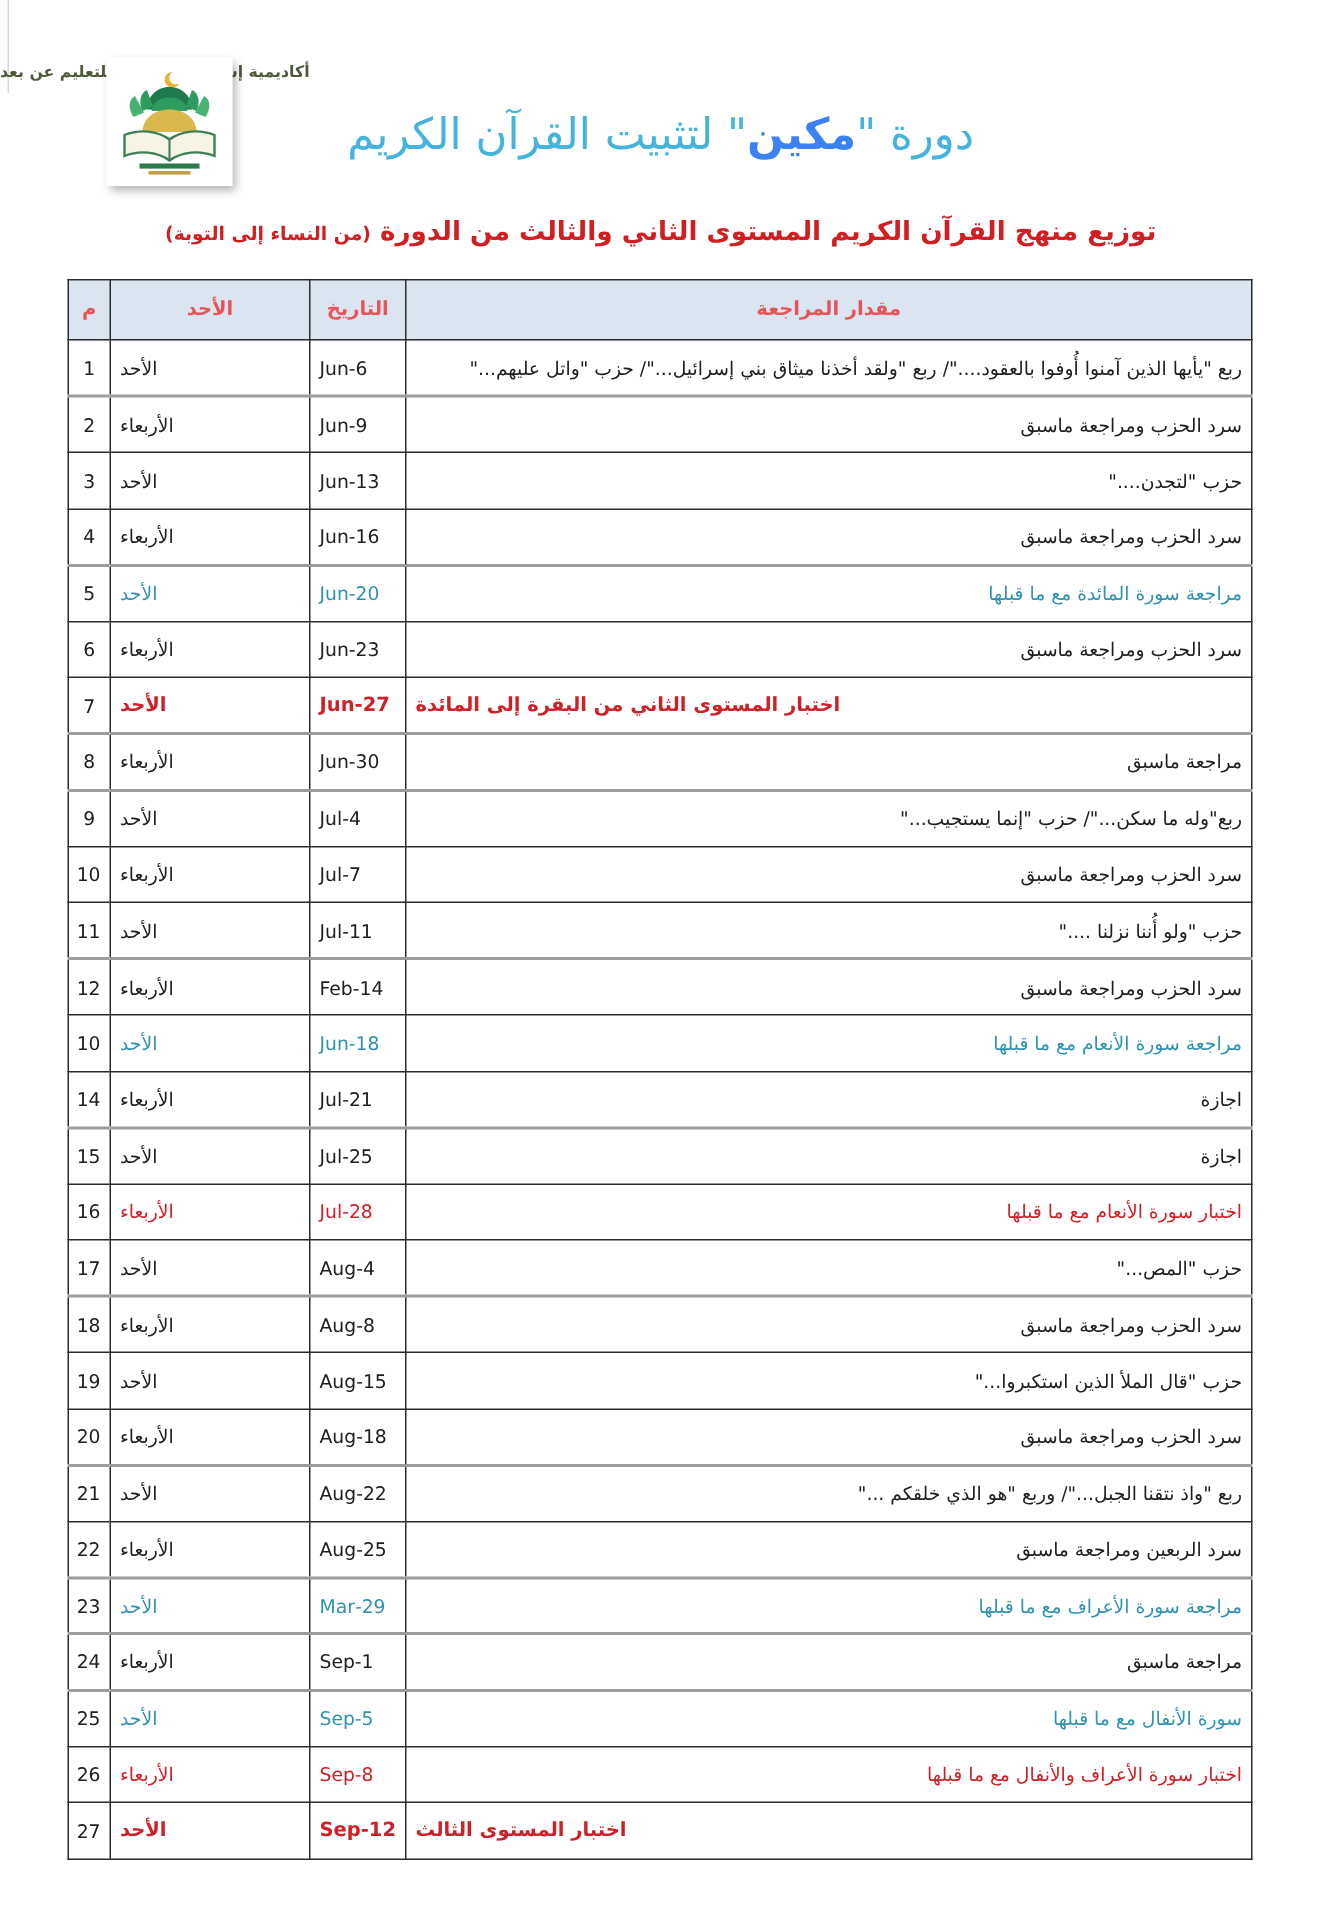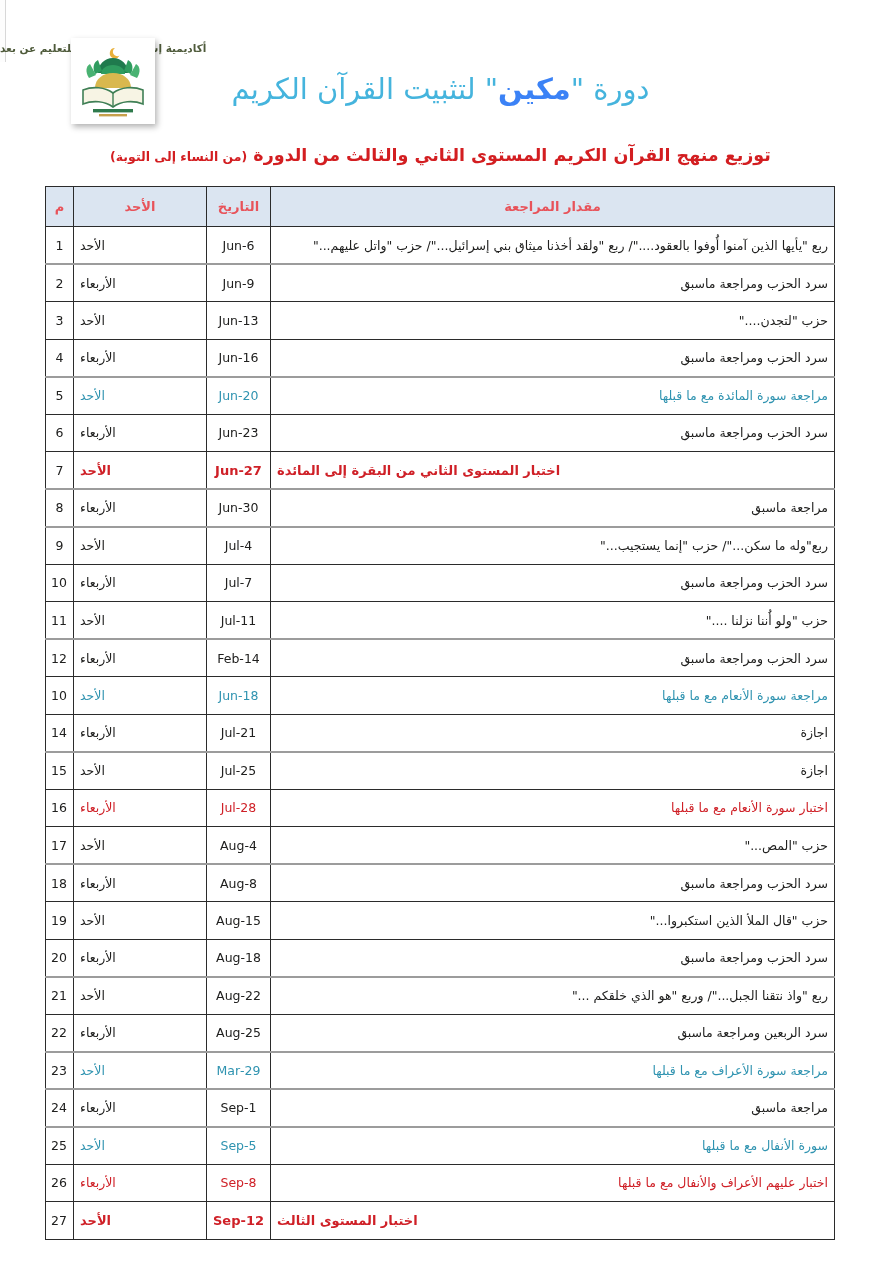--- a/index.html
+++ b/index.html
@@ -112,21 +112,21 @@
     font-weight: 700;
     font-size: 13px;
     height: 40px;
     text-align: center;
     border-color: #2b2b2b;
   }
   th.h-amt { text-align: center; }
 
   td.num  { text-align: center; font-size: 12.5px; }
   td.day  { text-align: left; }
-  td.date { text-align: center; font-size: 12.5px; }
+  td.date { text-align: left; font-size: 12.5px; }
   td.amt  { text-align: right; padding-right: 9px; }
 
   
   tr.teal td.day, tr.teal td.date, tr.teal td.amt { color: #2f93b0; }
   tr.red  td.day, tr.red  td.date, tr.red  td.amt { color: #cf2027; }
   tr.redbold td.day, tr.redbold td.date, tr.redbold td.amt {
     color: #cf2027; font-weight: 700; font-size: 13px;
   }
   tr.redbold td.amt { text-align: left; }
   tr.redbold td.num { font-weight: 400; }
@@ -342,21 +342,21 @@
             <td class="day">الأربعاء</td>
             <td class="num">24</td>
           </tr>
           <tr class="teal scanline">
             <td class="amt">سورة الأنفال مع ما قبلها</td>
             <td class="date">5-Sep</td>
             <td class="day">الأحد</td>
             <td class="num">25</td>
           </tr>
           <tr class="red">
-            <td class="amt">اختبار عليهم الأعراف والأنفال مع ما قبلها</td>
+            <td class="amt">اختبار سورة الأعراف والأنفال مع ما قبلها</td>
             <td class="date">8-Sep</td>
             <td class="day">الأربعاء</td>
             <td class="num">26</td>
           </tr>
           <tr class="redbold">
             <td class="amt">اختبار المستوى الثالث</td>
             <td class="date">12-Sep</td>
             <td class="day">الأحد</td>
             <td class="num">27</td>
           </tr>

